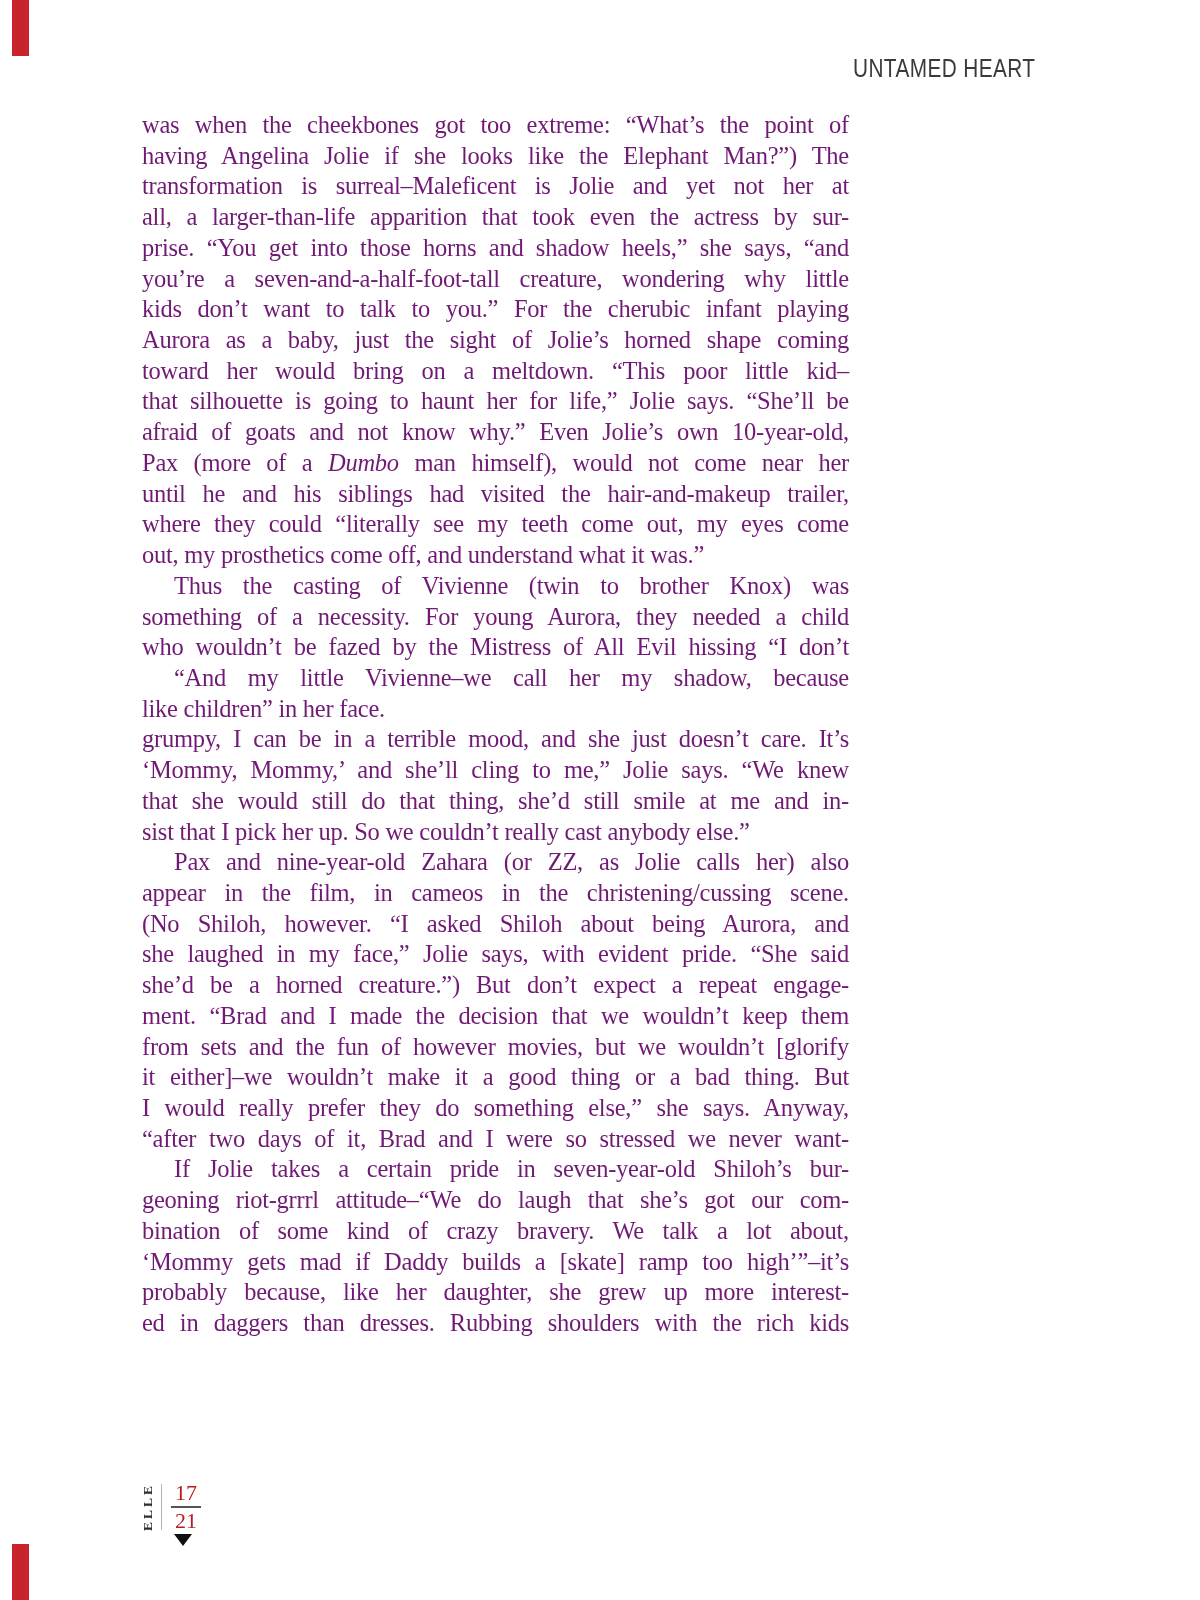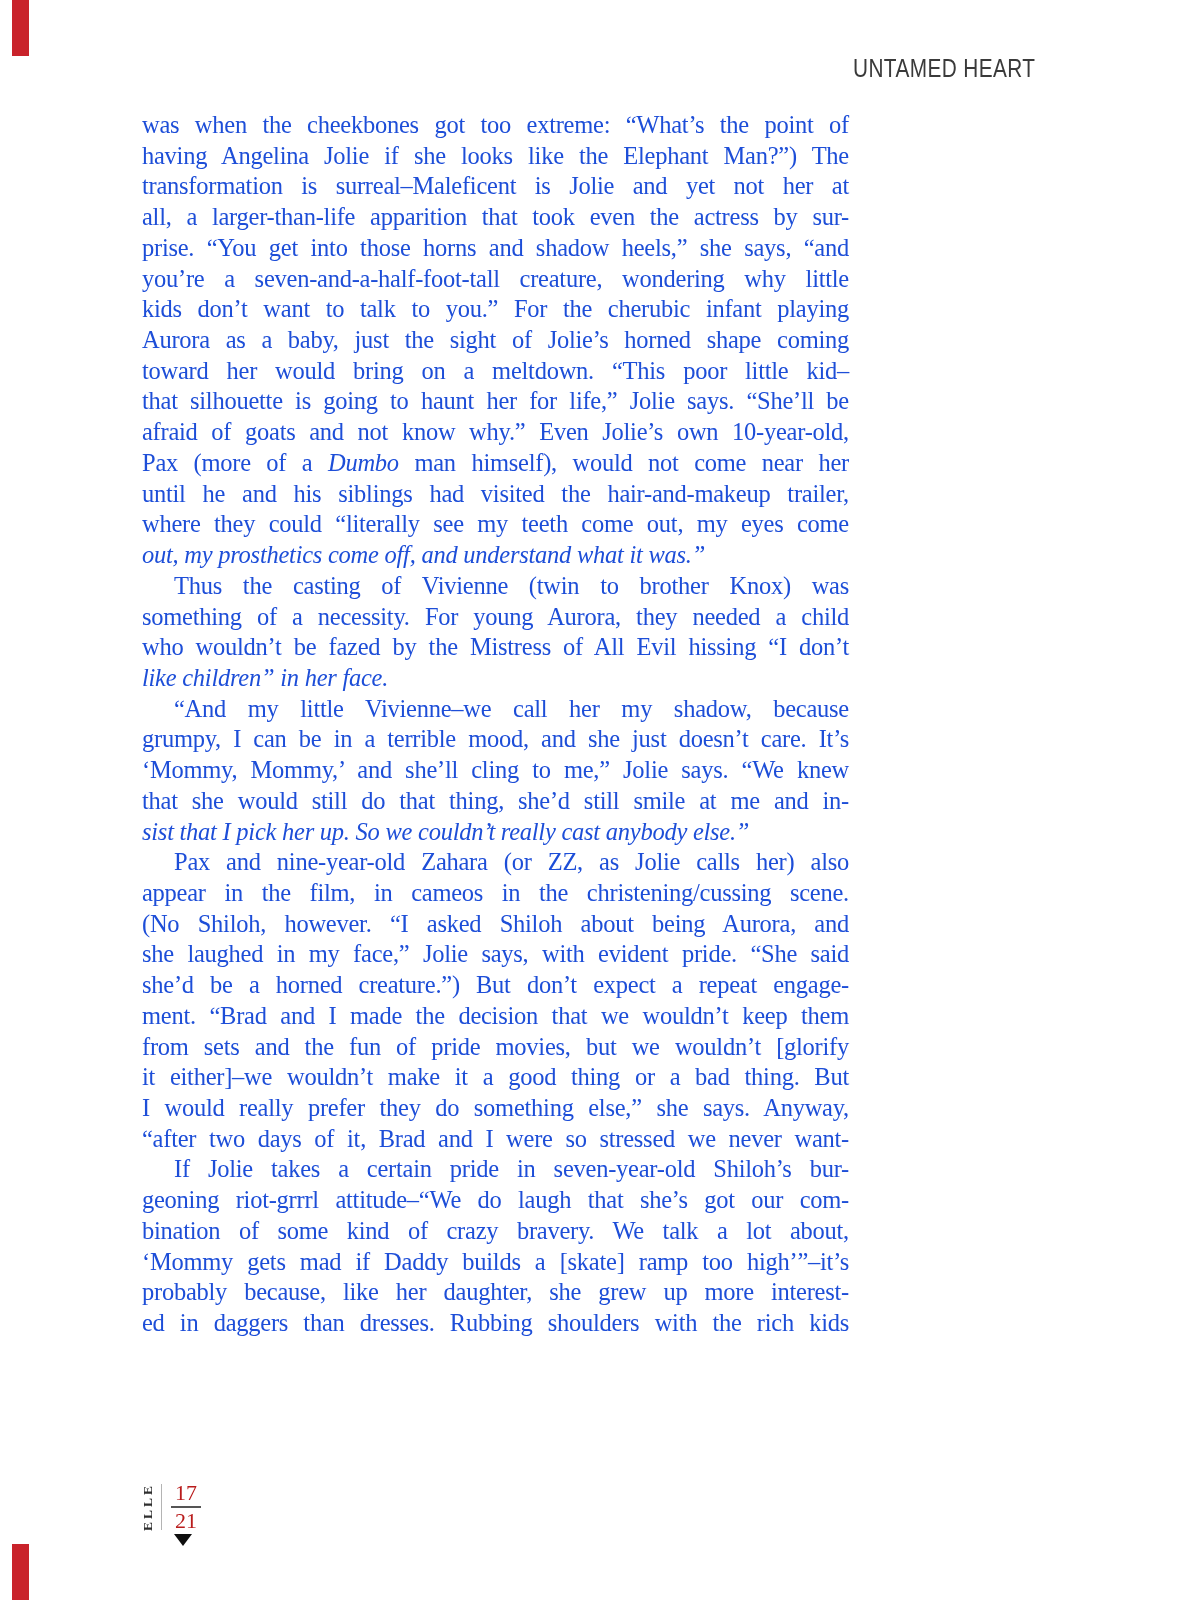--- a/index.html
+++ b/index.html
@@ -11,24 +11,24 @@
   .bleed-mark.top{top:0;}
   .bleed-mark.bottom{top:1544px;}
   .running-head{
     position:absolute;left:853px;top:53px;
     font-family:"Liberation Sans",sans-serif;
     font-size:26px;font-weight:400;letter-spacing:0.5px;color:#3a3a3a;
     transform:scaleX(0.8);transform-origin:left top;white-space:nowrap;
   }
   .article{
     position:absolute;left:142px;top:110px;width:707px;
-    font-size:24.5px;line-height:30.72px;letter-spacing:-0.25px;color:#1d4ed8;
+    font-size:24.5px;line-height:30.72px;letter-spacing:-0.25px;color:#701a75;
   }
   .line{text-align:justify;text-align-last:justify;white-space:normal;}
-  .line.left{text-align:right;text-align-last:left;font-style:italic;}
+  .line.left{text-align:right;text-align-last:left;}
   .line.indent{text-indent:32px;}
   .footer{position:absolute;left:138px;top:1482px;width:80px;height:70px;}
   .elle-vert{position:absolute;left:0;top:2px;width:20px;height:46px;}
   .elle-vert span{
     position:absolute;left:50%;top:50%;
     transform:translate(-50%,-50%) rotate(-90deg);
     font-family:"Liberation Serif",serif;font-weight:700;
     font-size:13.5px;letter-spacing:3px;color:#2e2e2e;white-space:nowrap;
   }
   .vline{position:absolute;left:23px;top:2px;width:1px;height:46px;background:#b4b4b4;}
@@ -64,33 +64,33 @@
       <div class="line">toward her would bring on a meltdown. “This poor little kid–</div>
       <div class="line">that silhouette is going to haunt her for life,” Jolie says. “She’ll be</div>
       <div class="line">afraid of goats and not know why.” Even Jolie’s own 10-year-old,</div>
       <div class="line">Pax (more of a <i>Dumbo</i> man himself), would not come near her</div>
       <div class="line">until he and his siblings had visited the hair-and-makeup trailer,</div>
       <div class="line">where they could “literally see my teeth come out, my eyes come</div>
       <div class="line left">out, my prosthetics come off, and understand what it was.”</div>
       <div class="line indent">Thus the casting of Vivienne (twin to brother Knox) was</div>
       <div class="line">something of a necessity. For young Aurora, they needed a child</div>
       <div class="line">who wouldn’t be fazed by the Mistress of All Evil hissing “I don’t</div>
+      <div class="line indent">“And my little Vivienne–we call her my shadow, because</div>
       <div class="line left">like children” in her face.</div>
-      <div class="line indent">“And my little Vivienne–we call her my shadow, because</div>
       <div class="line">grumpy, I can be in a terrible mood, and she just doesn’t care. It’s</div>
       <div class="line">‘Mommy, Mommy,’ and she’ll cling to me,” Jolie says. “We knew</div>
       <div class="line">that she would still do that thing, she’d still smile at me and in-</div>
       <div class="line left">sist that I pick her up. So we couldn’t really cast anybody else.”</div>
       <div class="line indent">Pax and nine-year-old Zahara (or ZZ, as Jolie calls her) also</div>
       <div class="line">appear in the film, in cameos in the christening/cussing scene.</div>
       <div class="line">(No Shiloh, however. “I asked Shiloh about being Aurora, and</div>
       <div class="line">she laughed in my face,” Jolie says, with evident pride. “She said</div>
       <div class="line">she’d be a horned creature.”) But don’t expect a repeat engage-</div>
       <div class="line">ment. “Brad and I made the decision that we wouldn’t keep them</div>
-      <div class="line">from sets and the fun of pride movies, but we wouldn’t [glorify</div>
+      <div class="line">from sets and the fun of however movies, but we wouldn’t [glorify</div>
       <div class="line">it either]–we wouldn’t make it a good thing or a bad thing. But</div>
       <div class="line">I would really prefer they do something else,” she says. Anyway,</div>
       <div class="line">“after two days of it, Brad and I were so stressed we never want-</div>
       <div class="line indent">If Jolie takes a certain pride in seven-year-old Shiloh’s bur-</div>
       <div class="line">geoning riot-grrrl attitude–“We do laugh that she’s got our com-</div>
       <div class="line">bination of some kind of crazy bravery. We talk a lot about,</div>
       <div class="line">‘Mommy gets mad if Daddy builds a [skate] ramp too high’”–it’s</div>
       <div class="line">probably because, like her daughter, she grew up more interest-</div>
       <div class="line">ed in daggers than dresses. Rubbing shoulders with the rich kids</div>
     </div>

